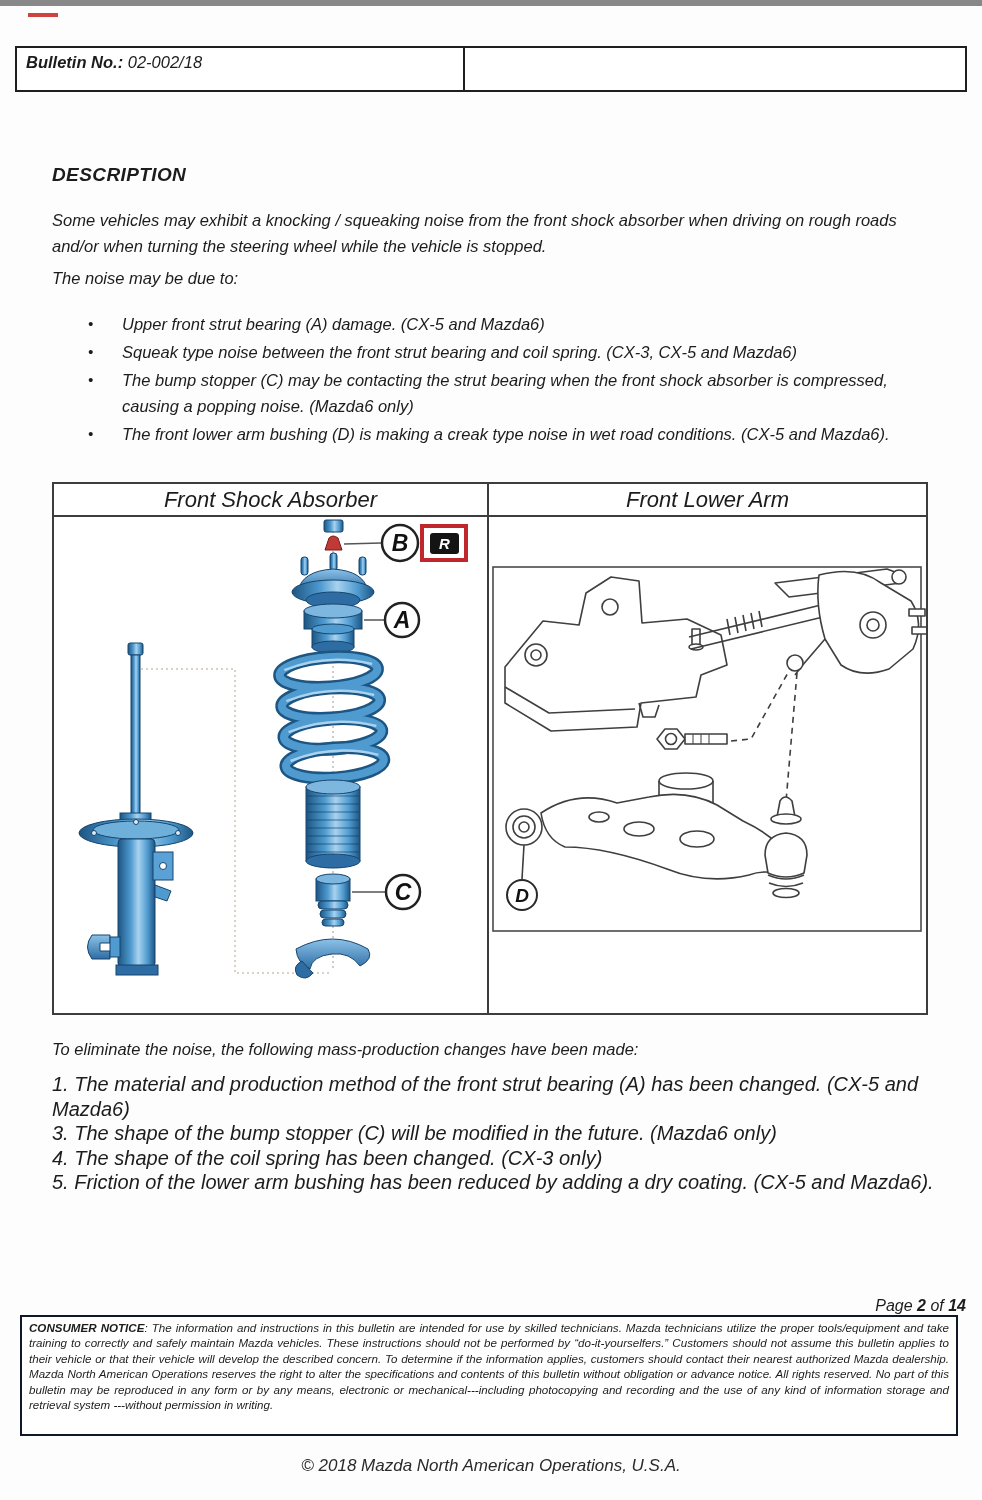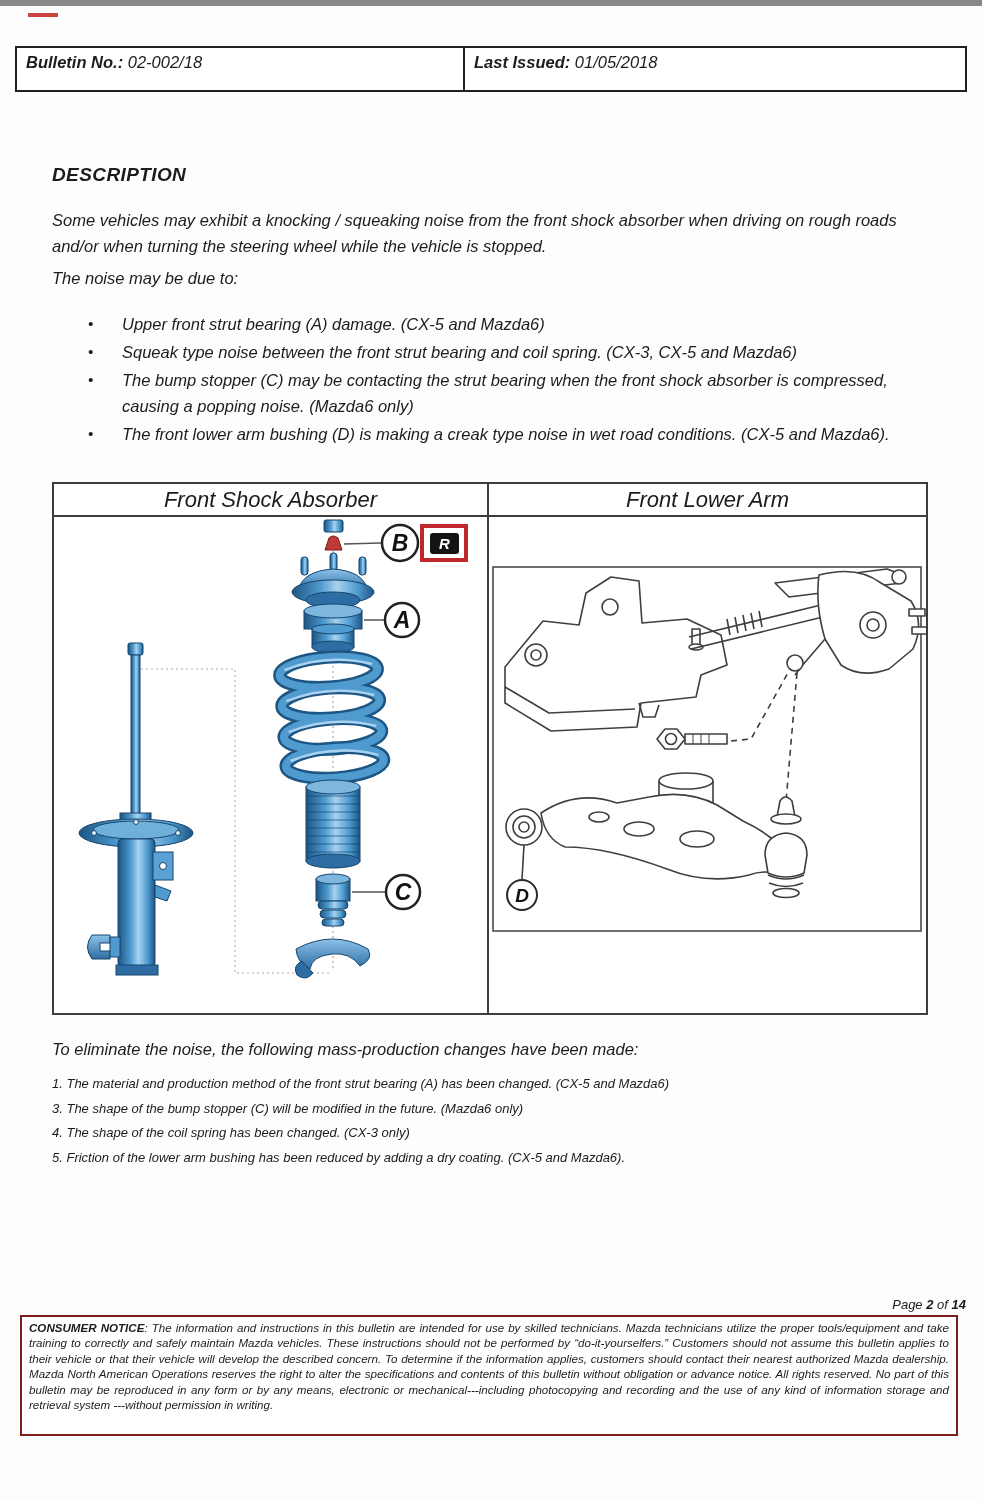--- a/index.html
+++ b/index.html
@@ -36,50 +36,47 @@
   .fig-head-cell { box-sizing:border-box; display:flex; align-items:center; justify-content:center; font-size:22px; }
   .fig-head-cell.left { width:435px; border-right:2px solid #3d3d3d; }
   .fig-head-cell.right { flex:1; }
   .fig-body { display:flex; height:496px; }
   .fig-cell { position:relative; box-sizing:border-box; }
   .fig-cell.left { width:435px; border-right:2px solid #3d3d3d; }
   .fig-cell.right { flex:1; }
   .fig-cell svg { position:absolute; left:0; top:0; }
 
   .changes-intro { left:52px; top:1030px; width:900px; }
-  .changes-list { left:52px; top:1066px; width:916px; font-size:13px; line-height:24.5px; }
+  .changes-list { left:52px; top:1066px; width:916px; font-size:20px; line-height:24.5px; }
   .note-label { font-weight:bold; }
 
-  .pagination { right:16px; top:1291px; font-size:13px; }
+  .pagination { right:16px; top:1291px; font-size:16px; }
   .pg-b { font-weight:bold; }
 
   .notice-box {
-    left:20px; top:1309px; width:938px; height:121px; border:2px solid #7f1d1d;
+    left:20px; top:1309px; width:938px; height:121px; border:2px solid #0f172a;
     box-sizing:border-box; padding:3px 7px; font-size:11.6px; line-height:15.4px;
     text-align:justify; background:#fff;
   }
   .notice-label { font-weight:bold; }
 
   .footer { left:0; top:1450px; width:100%; text-align:center; font-size:17px; color:#2a2a2a; }
 
   svg text { font-family:"Liberation Sans", sans-serif; }
 </style>
 </head>
 <body>
 
 <div class="page">
 
   <div class="abs red-dash"></div>
 
   <div class="abs hdr-table">
     <div class="hdr-cell left">
       <span class="hdr-label">Bulletin No.:</span><span> 02-002/18</span>
-    </div>
-    <div class="hdr-cell right">
-      <span class="hdr-label">Last Issued:</span><span> 01/05/2018</span>
     </div>
   </div>
 
   <div class="abs h1">DESCRIPTION</div>
   <div class="abs body-text para1">Some vehicles may exhibit a knocking / squeaking noise from the front shock absorber when driving on rough roads and/or when turning the steering wheel while the vehicle is stopped.</div>
   <div class="abs body-text lead">The noise may be due to:</div>
 
   <div class="abs body-text bullets">
     <div class="bullet-row">
       <span class="bullet-mark">•</span>
@@ -323,14 +320,15 @@
   </div>
 
   <div class="abs pagination">
     <span>Page </span><span class="pg-b">2</span><span> of </span><span class="pg-b">14</span>
   </div>
 
   <div class="abs notice-box">
     <span class="notice-label">CONSUMER NOTICE</span><span>: The information and instructions in this bulletin are intended for use by skilled technicians. Mazda technicians utilize the proper tools/equipment and take training to correctly and safely maintain Mazda vehicles. These instructions should not be performed by “do-it-yourselfers.” Customers should not assume this bulletin applies to their vehicle or that their vehicle will develop the described concern. To determine if the information applies, customers should contact their nearest authorized Mazda dealership. Mazda North American Operations reserves the right to alter the specifications and contents of this bulletin without obligation or advance notice. All rights reserved. No part of this bulletin may be reproduced in any form or by any means, electronic or mechanical---including photocopying and recording and the use of any kind of information storage and retrieval system ---without permission in writing.</span>
   </div>
 
+  <div class="abs footer">© 2018 Mazda North American Operations, U.S.A.</div>
 
 </div>
 
 </body></html>

